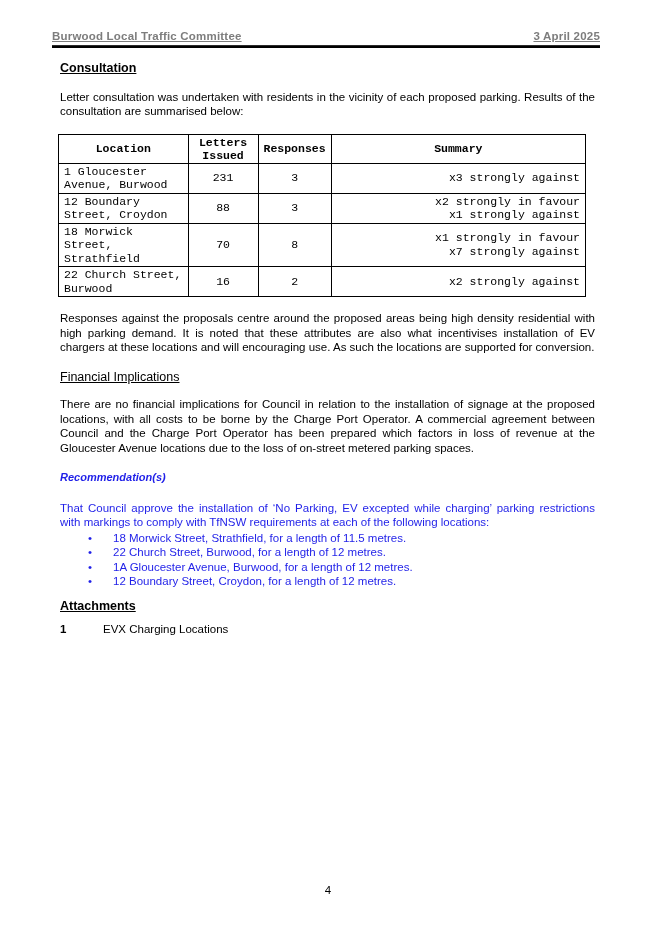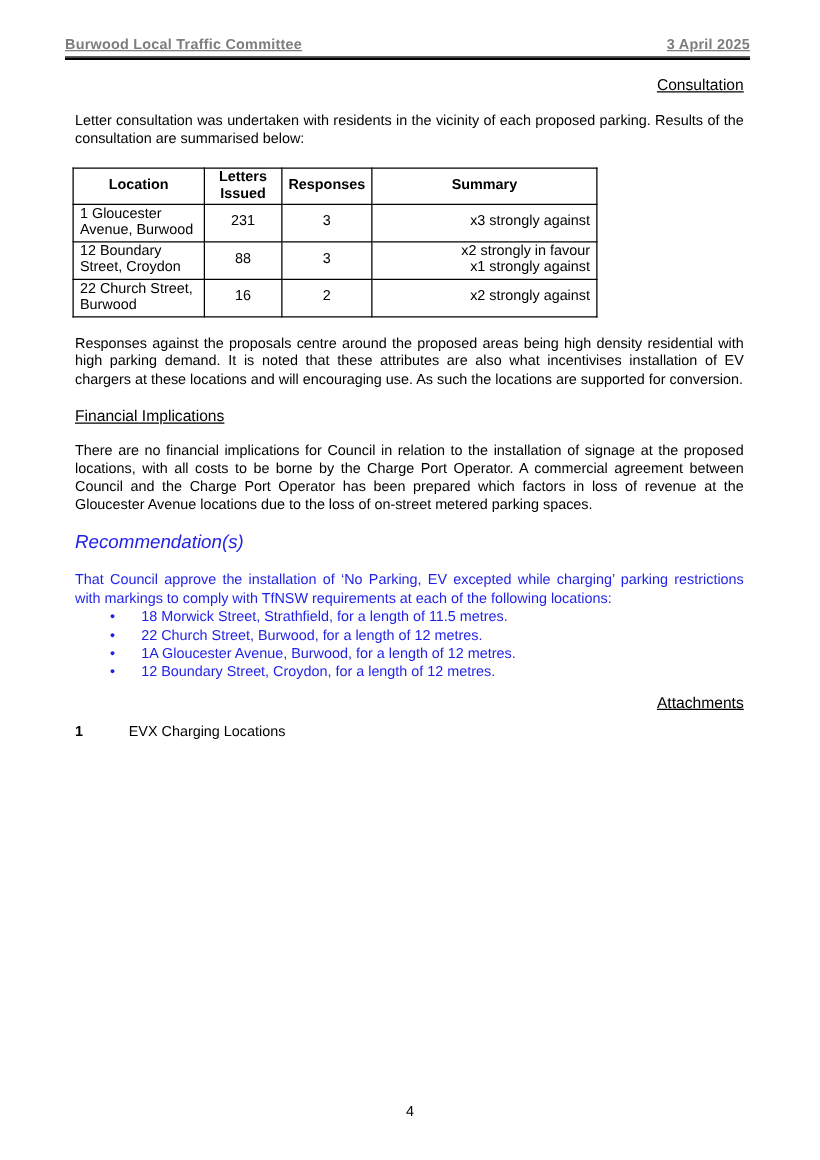--- a/index.html
+++ b/index.html
@@ -40,32 +40,33 @@
     position: absolute;
     top: 61px; left: 60px; right: 61px;
     font-size: 11.5px;
     line-height: 14.5px;
   }
   .heading {
     font-size: 12.5px;
     text-decoration: underline;
     margin-bottom: 14px;
   }
-  .heading.bold { font-weight: normal; text-align: right; }
+  .heading.bold { font-weight: bold; }
   p.body-text {
     text-align: justify;
     margin-bottom: 15px;
   }
   
   table.consult-table {
     border-collapse: collapse;
-    width: 420px;
+    width: 528px;
     margin: 5px 0 14px -2px;
     font-size: 11.5px;
     line-height: 13.5px;
+    font-family: Liberation Mono, monospace;
   }
   table.consult-table th,
   table.consult-table td {
     border: 1px solid #000000;
     vertical-align: middle;
     padding: 1px 5px;
   }
   table.consult-table th {
     font-weight: bold;
     text-align: center;
@@ -75,22 +76,22 @@
   table.consult-table td { height: 28px; }
   .col-location  { width: 130px; }
   .col-letters   { width: 70px;  }
   .col-responses { width: 72px;  }
   .col-summary   { width: 256px; }
   td.num-cell { text-align: center; }
   td.summary-cell { white-space: pre-line; text-align: right; }
   
   .recommendations { color: #1f1fe8; }
   .rec-heading {
-    font-size: 15px;
-    font-weight: normal;
+    font-size: 11px;
+    font-weight: bold;
     font-style: italic;
     margin: 0 0 16px 0;
   }
   .rec-intro {
     text-align: justify;
     margin-bottom: 1px;
   }
   ul.rec-list {
     list-style: none;
     margin-bottom: 10px;
@@ -163,20 +164,27 @@
           <td class="summary-cell">x3 strongly against</td>
         </tr>
         <tr>
           <td>12 Boundary Street, Croydon</td>
           <td class="num-cell">88</td>
           <td class="num-cell">3</td>
           <td class="summary-cell">x2 strongly in favour
 x1 strongly against</td>
         </tr>
         <tr>
+          <td>18 Morwick Street, Strathfield</td>
+          <td class="num-cell">70</td>
+          <td class="num-cell">8</td>
+          <td class="summary-cell">x1 strongly in favour
+x7 strongly against</td>
+        </tr>
+        <tr>
           <td>22 Church Street, Burwood</td>
           <td class="num-cell">16</td>
           <td class="num-cell">2</td>
           <td class="summary-cell">x2 strongly against</td>
         </tr>
       </tbody>
     </table>
 
     <p class="body-text mb-disc">Responses against the proposals centre around the proposed areas being high density residential with high parking demand. It is noted that these attributes are also what incentivises installation of EV chargers at these locations and will encouraging use. As such the locations are supported for conversion.</p>
 

